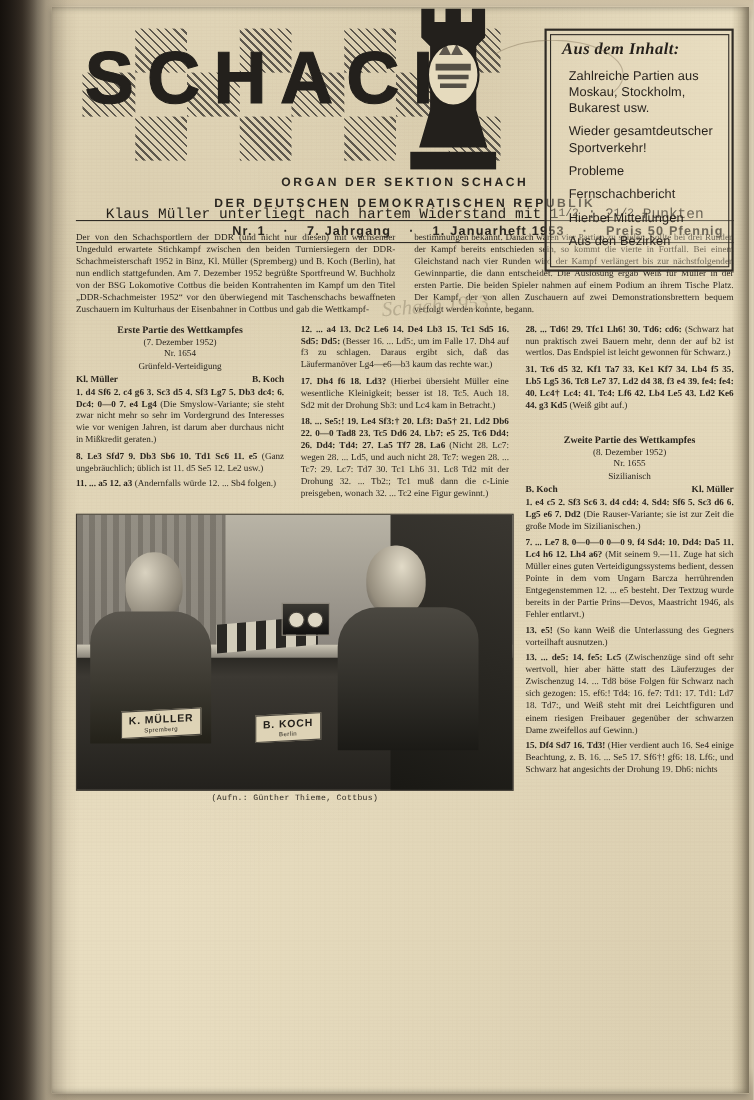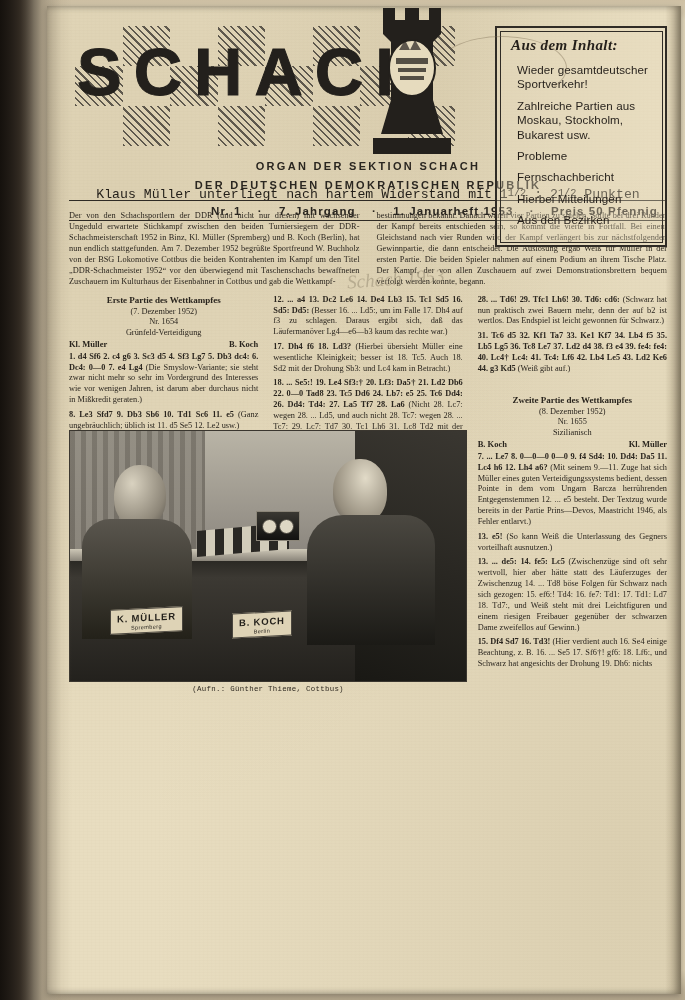--- a/index.html
+++ b/index.html
@@ -239,22 +239,22 @@
           <span>7. Jahrgang</span>
           <span class="dot">·</span>
           <span>1. Januarheft 1953</span>
           <span class="dot">·</span>
           <span>Preis 50 Pfennig</span>
         </div>
 
         <div class="inhalt">
           <h3>Aus dem Inhalt:</h3>
           <ul>
+            <li>Zahlreiche Partien aus Moskau, Stockholm, Bukarest usw.</li>
             <li>Wieder gesamtdeutscher Sportverkehr!</li>
-            <li>Zahlreiche Partien aus Moskau, Stockholm, Bukarest usw.</li>
             <li>Probleme</li>
             <li>Fernschachbericht</li>
             <li>Hierbei Mitteilungen</li>
             <li>Aus den Bezirken</li>
           </ul>
         </div>
       </div>
 
       <div class="subhead">
         <span>Klaus Müller unterliegt nach hartem Widerstand mit 1</span><span class="frac">1/2</span><span> : 2</span><span class="frac">1/2</span><span> Punkten</span>
@@ -292,20 +292,21 @@
           <p><b>31. Tc6 d5 32. Kf1 Ta7 33. Ke1 Kf7 34. Lb4 f5 35. Lb5 Lg5 36. Tc8 Le7 37. Ld2 d4 38. f3 e4 39. fe4: fe4: 40. Lc4† Lc4: 41. Tc4: Lf6 42. Lb4 Le5 43. Ld2 Ke6 44. g3 Kd5</b> <span>(Weiß gibt auf.)</span></p>
 
           <div class="gtitle ctr" style="margin-top:20px">Zweite Partie des Wettkampfes</div>
           <div class="gsub ctr">(8. Dezember 1952)</div>
           <div class="gsub ctr">Nr. 1655</div>
           <div class="gsub ctr">Sizilianisch</div>
           <div class="players">
             <span>B. Koch</span>
             <span>Kl. Müller</span>
           </div>
+          <p><b>1. e4 c5 2. Sf3 Sc6 3. d4 cd4: 4. Sd4: Sf6 5. Sc3 d6 6. Lg5 e6 7. Dd2</b> <span>(Die Rauser-Variante; sie ist zur Zeit die große Mode im Sizilianischen.)</span></p>
           <p><b>7. ... Le7 8. 0—0—0 0—0 9. f4 Sd4: 10. Dd4: Da5 11. Lc4 h6 12. Lh4 a6?</b> <span>(Mit seinem 9.—11. Zuge hat sich Müller eines guten Verteidigungssystems bedient, dessen Pointe in dem vom Ungarn Barcza herrührenden Entgegenstemmen 12. ... e5 besteht. Der Textzug wurde bereits in der Partie Prins—Devos, Maastricht 1946, als Fehler entlarvt.)</span></p>
           <p><b>13. e5!</b> <span>(So kann Weiß die Unterlassung des Gegners vorteilhaft ausnutzen.)</span></p>
           <p><b>13. ... de5: 14. fe5: Lc5</b> <span>(Zwischenzüge sind oft sehr wertvoll, hier aber hätte statt des Läuferzuges der Zwischenzug 14. ... Td8 böse Folgen für Schwarz nach sich gezogen: 15. ef6:! Td4: 16. fe7: Td1: 17. Td1: Ld7 18. Td7:, und Weiß steht mit drei Leichtfiguren und einem riesigen Freibauer gegenüber der schwarzen Dame zweifellos auf Gewinn.)</span></p>
           <p><b>15. Df4 Sd7 16. Td3!</b> <span>(Hier verdient auch 16. Se4 einige Beachtung, z. B. 16. ... Se5 17. Sf6†! gf6: 18. Lf6:, und Schwarz hat angesichts der Drohung 19. Dh6: nichts</span></p>
         </div>
       </div>
 
       <div style="display:flex; gap:15px; margin-top:-247px;">
         <div style="width:68.3%;">
           <div class="photo">

